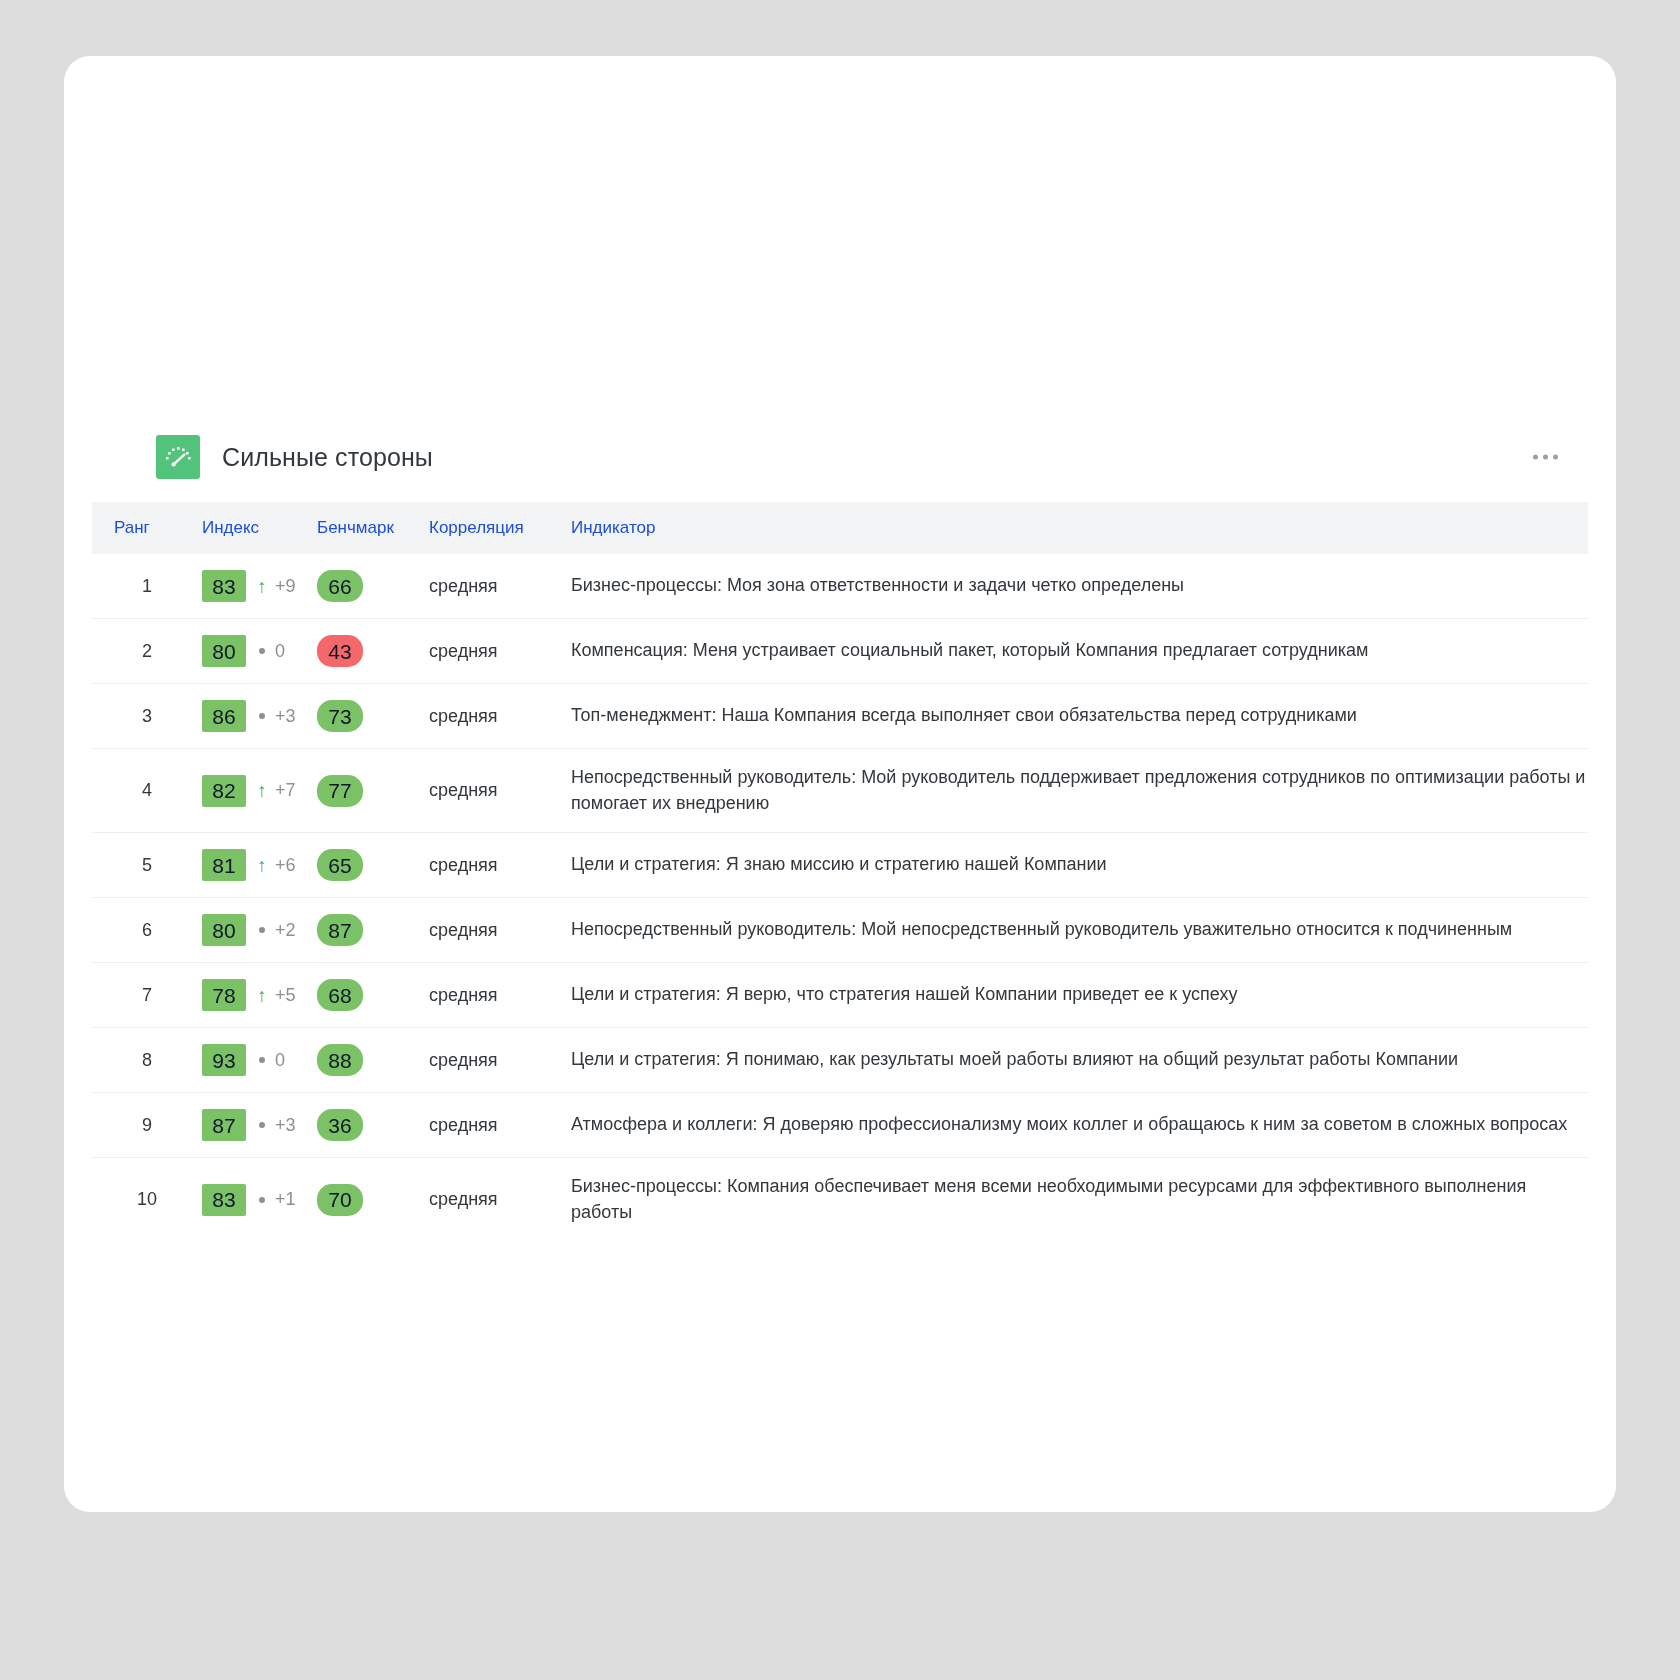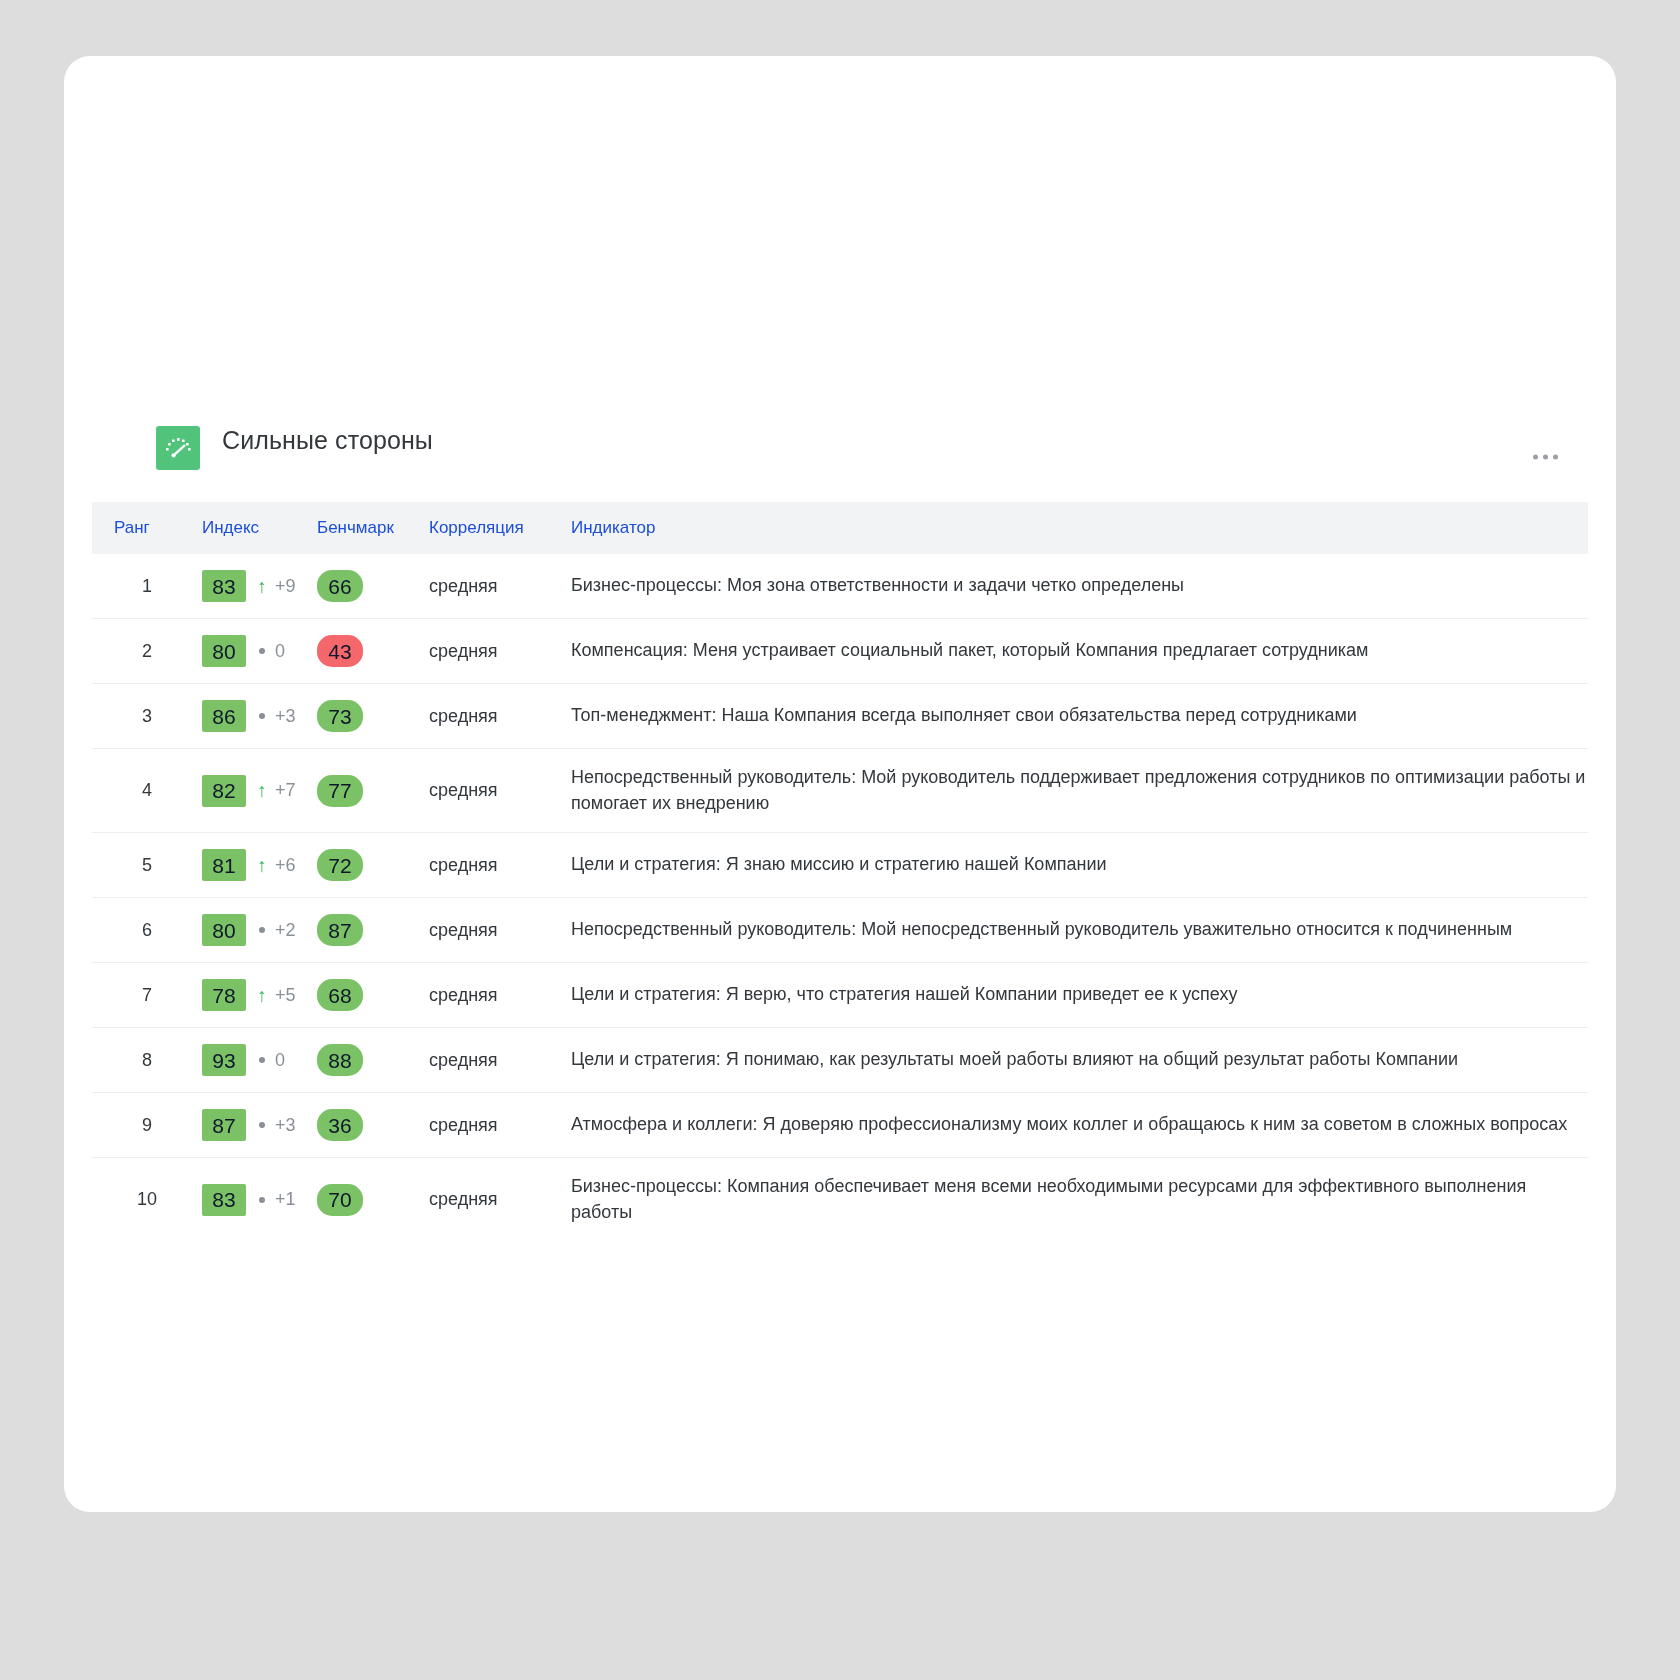--- a/index.html
+++ b/index.html
@@ -29,20 +29,21 @@
   .card {
     position: absolute;
     left: 28px;
     top: 370px;
     width: 1496px;
   }
 
   
   .card-header {
     display: flex;
+    align-items: center;
     padding: 0 24px 0 64px;
     height: 62px;
     position: relative;
   }
   .card-icon {
     width: 44px;
     height: 44px;
     background: #52c37b;
     border-radius: 3px;
     flex: 0 0 auto;
@@ -305,21 +306,21 @@
               <div class="index-wrap">
                 <span class="chip green">81</span>
                 <span class="delta">
                   <span class="marker">
                     <span class="arrow-up">↑</span>
                   </span>
                   <span>+6</span>
                 </span>
               </div>
             </td>
-            <td class="cell-bench"><span class="chip green">72</span></td>
+            <td class="cell-bench"><span class="chip green">65</span></td>
             <td class="cell-corr">средняя</td>
             <td class="cell-indicator">Цели и стратегия: Я знаю миссию и стратегию нашей Компании</td>
           </tr>
           <tr>
             <td class="cell-rank">6</td>
             <td class="cell-index">
               <div class="index-wrap">
                 <span class="chip green">80</span>
                 <span class="delta">
                   <span class="marker">

